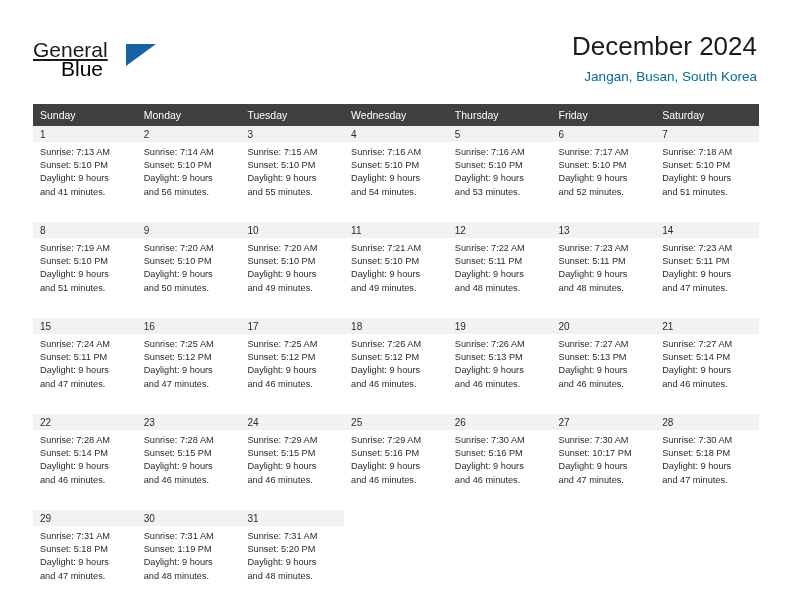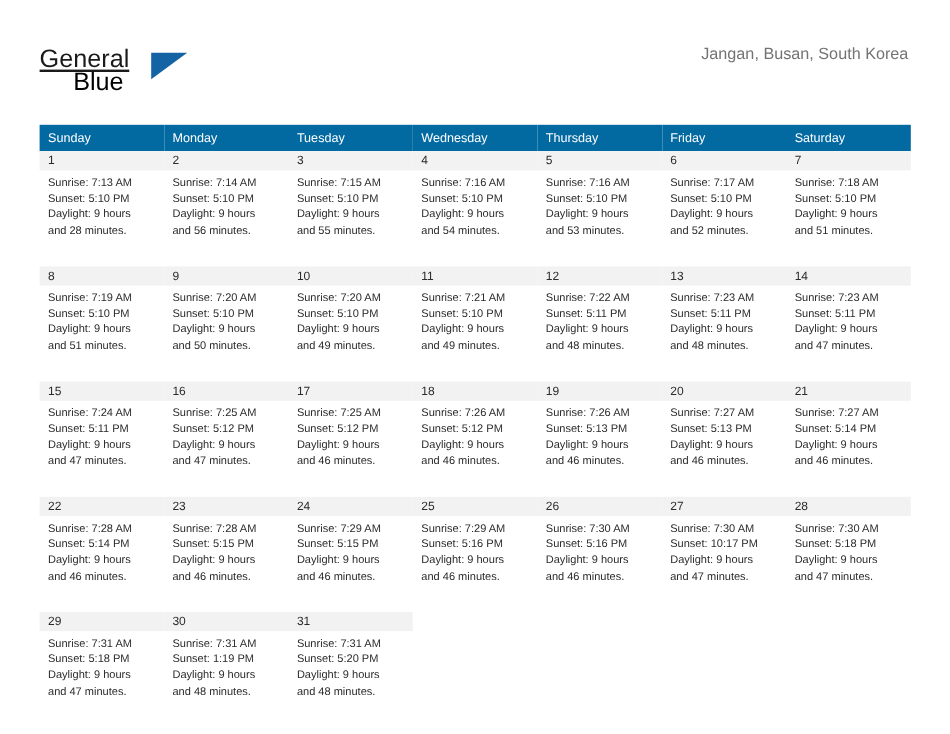--- a/index.html
+++ b/index.html
@@ -73,36 +73,36 @@
   .cal-title {
     font-size: 26px;
     font-weight: normal;
     color: #1a1a1a;
     line-height: 32px;
     white-space: nowrap;
   }
   .cal-location {
     margin-top: 6px;
     font-size: 13.5px;
-    color: #737373;
+    color: #0369a1;
     line-height: 18px;
     white-space: nowrap;
   }
 
   
   .calendar {
     position: absolute;
     left: 33px;
     top: 104px;
     width: 726px;
     border-collapse: collapse;
     table-layout: fixed;
   }
   .calendar th {
-    background: #0369a1;
+    background: #404040;
     color: #ffffff;
     font-size: 10.5px;
     font-weight: normal;
     text-align: left;
     padding: 5px 0 5px 7px;
     height: 12px;
     border: none;
   }
   .calendar td {
     vertical-align: top;
@@ -154,20 +154,21 @@
 
   <div class="header">
 
     <div class="brand">
       <span class="brand-general">General</span>
       <span class="brand-blue">Blue</span>
       <span class="brand-triangle"></span>
     </div>
 
     <div class="title-block">
+      <div class="cal-title">December 2024</div>
       <div class="cal-location">Jangan, Busan, South Korea</div>
     </div>
 
   </div>
 
   <table class="calendar">
     <thead>
       <tr>
         <th>Sunday</th>
         <th>Monday</th>
@@ -180,21 +181,21 @@
     </thead>
     <tbody>
         <tr>
           <td>
             <div class="cell-inner">
               <div class="daynum-band">1</div>
               <div class="cell-lines">
                 <div>Sunrise: 7:13 AM</div>
                 <div>Sunset: 5:10 PM</div>
                 <div>Daylight: 9 hours</div>
-                <div>and 28 minutes.</div>
+                <div>and 41 minutes.</div>
               </div>
             </div>
           </td>
           <td>
             <div class="cell-inner">
               <div class="daynum-band">2</div>
               <div class="cell-lines">
                 <div>Sunrise: 7:14 AM</div>
                 <div>Sunset: 5:10 PM</div>
                 <div>Daylight: 9 hours</div>

